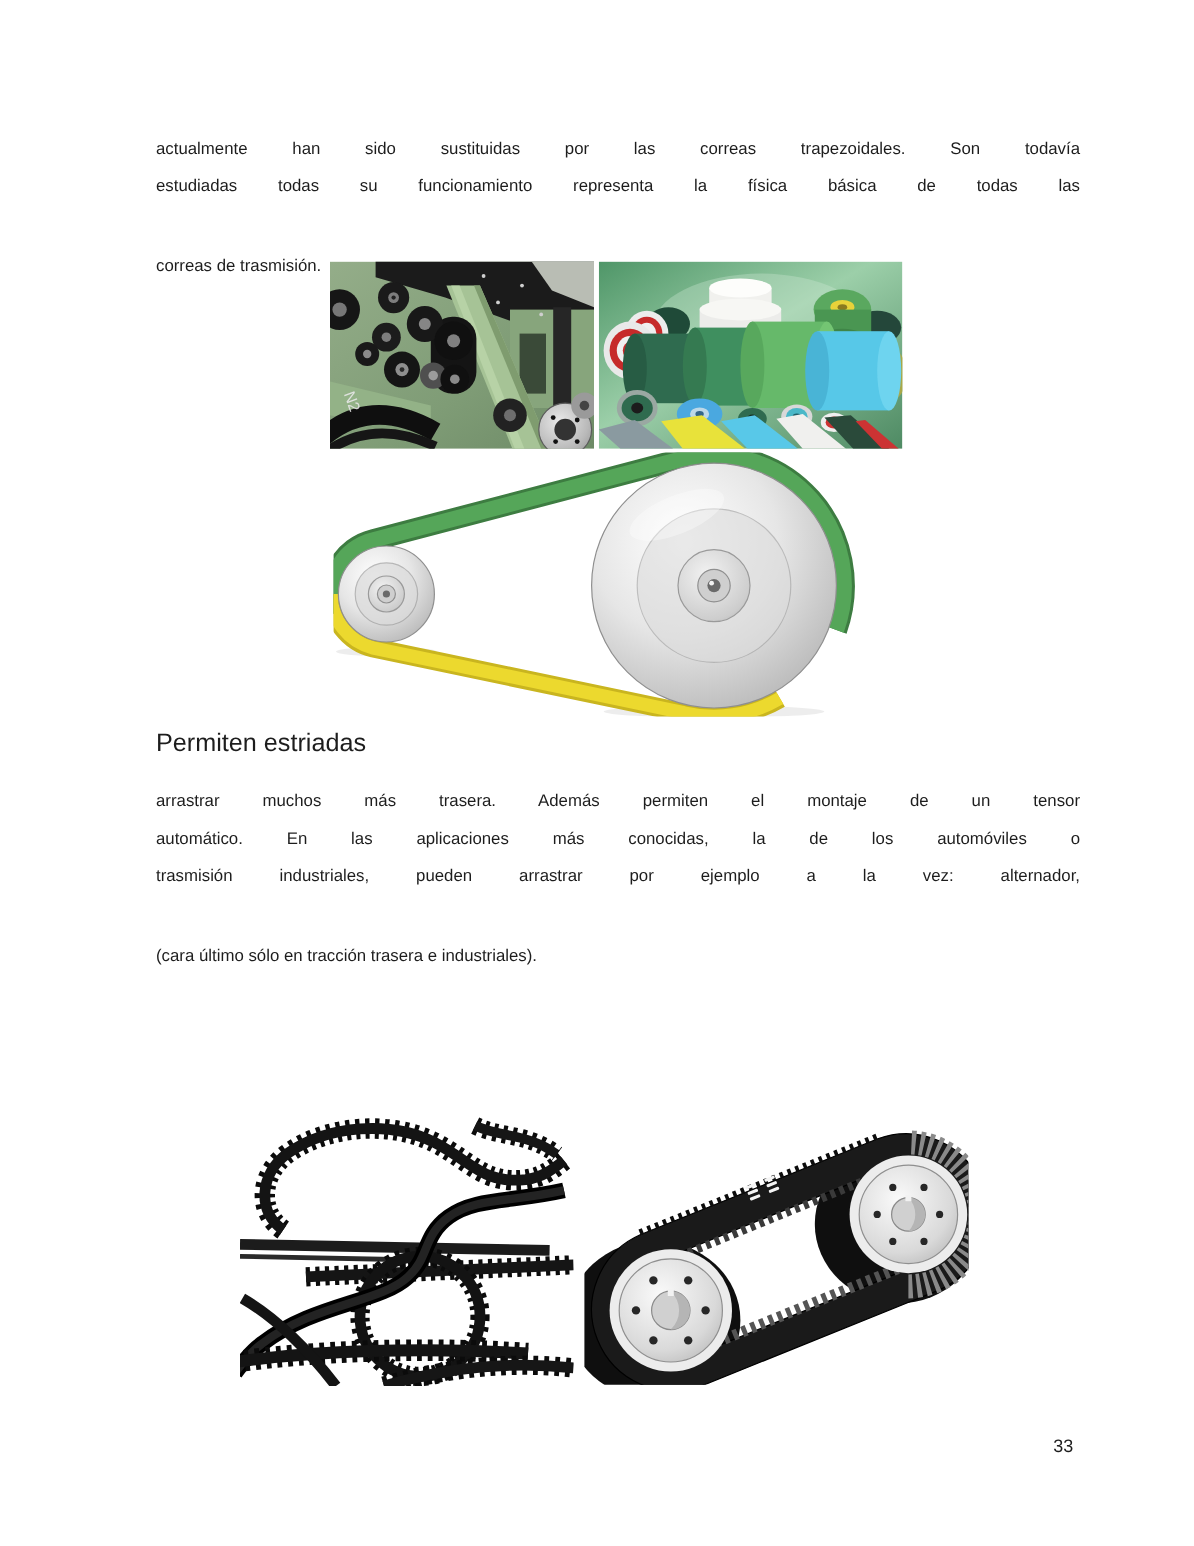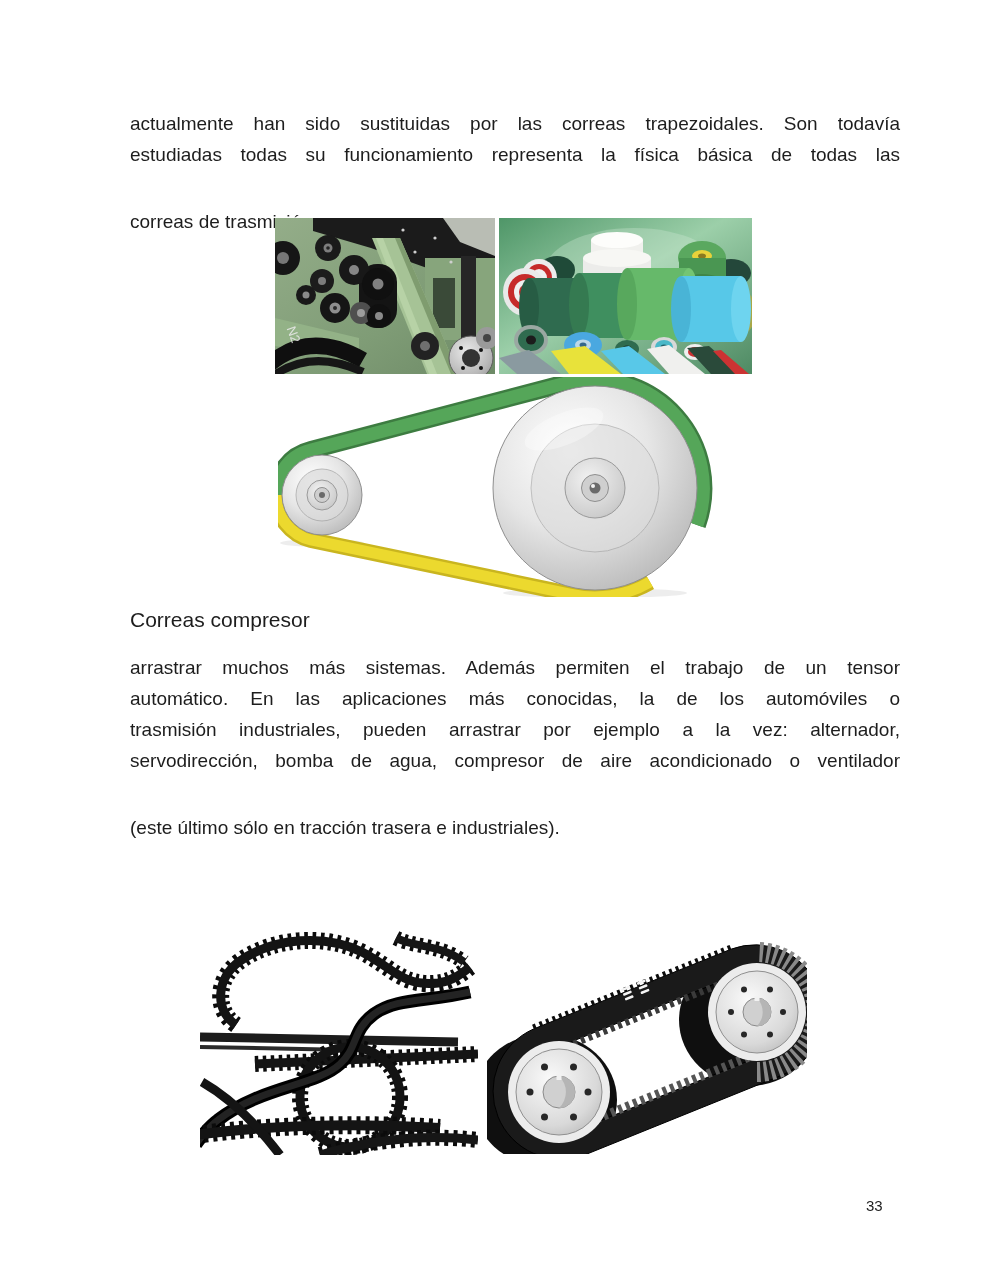--- a/index.html
+++ b/index.html
@@ -2,31 +2,31 @@
 <html><head>
 <meta charset="utf-8">
 <style>
   html,body{margin:0;padding:0;background:#ffffff;}
   .page{
     position:relative;width:995px;height:1288px;background:#ffffff;
     font-family:"Liberation Sans",sans-serif;color:#1d1d1d;overflow:hidden;
   }
   .para{position:absolute;left:130px;width:770px;}
   .textline{
-    font-size:19px;line-height:31px;letter-spacing:0px;
+    font-size:14px;line-height:31px;letter-spacing:0px;
     text-align:justify;text-align-last:justify;white-space:normal;
   }
   .textline.last{text-align-last:left;margin-top:36px;}
   .heading{
     position:absolute;left:130px;top:606px;font-size:21px;line-height:28px;
   }
   .fig{position:absolute;}
   .fig svg{display:block;}
   .page-number{
-    position:absolute;left:866px;top:1197px;width:40px;text-align:left;
+    position:absolute;left:866px;top:1197px;width:40px;text-align:center;
     font-size:15px;line-height:18px;
   }
 </style>
 </head>
 <body>
 
 <div class="page">
 
   <div class="para" style="top:108px">
     <div class="textline">actualmente han sido sustituidas por las correas trapezoidales. Son todavía</div>
@@ -216,28 +216,27 @@
       <ellipse cx="286" cy="52" rx="42" ry="16" fill="#ffffff" opacity="0.35" transform="rotate(-22 286 52)"></ellipse>
 
       <circle cx="44" cy="118" r="40" fill="url(#pg)" stroke="#8f8f8f" stroke-width="1"></circle>
       <circle cx="44" cy="118" r="26" fill="#dadada" opacity="0.7" stroke="#a0a0a0" stroke-width="1"></circle>
       <circle cx="44" cy="118" r="15" fill="url(#pg2)" stroke="#9a9a9a" stroke-width="1"></circle>
       <circle cx="44" cy="118" r="7.5" fill="#cfcfcf" stroke="#8f8f8f" stroke-width="1"></circle>
       <circle cx="44" cy="118" r="3" fill="#6a6a6a"></circle>
     </svg>
   </div>
 
-  <div class="heading">Correas compresor</div>
+  <div class="heading">Permiten estriadas</div>
 
   <div class="para" style="top:652px">
-    <div class="textline">arrastrar muchos más sistemas. Además permiten el trabajo de un tensor</div>
+    <div class="textline">arrastrar muchos más trasera. Además permiten el montaje de un tensor</div>
     <div class="textline">automático. En las aplicaciones más conocidas, la de los automóviles o</div>
     <div class="textline">trasmisión industriales, pueden arrastrar por ejemplo a la vez: alternador,</div>
-    <div class="textline">servodirección, bomba de agua, compresor de aire acondicionado o ventilador</div>
-    <div class="textline last">(este último sólo en tracción trasera e industriales).</div>
+    <div class="textline last">(cara último sólo en tracción trasera e industriales).</div>
   </div>
 
   <div class="fig" style="left:200px;top:930px">
     <svg width="278" height="225" viewBox="0 0 278 225">
 
       <path d="M 0,107 L 258,112" fill="none" stroke="#1c1c1c" stroke-width="9"></path>
       <path d="M 0,117 L 150,120" fill="none" stroke="#2a2a2a" stroke-width="4"></path>
 
       <path d="M 36,95 C 14,80 16,48 40,31 C 74,7 126,4 162,22 C 193,38 203,57 238,53 C 252,51 260,45 270,37" fill="none" stroke="#0b0b0b" stroke-width="17" stroke-dasharray="3.5 4.5"></path>
       <path d="M 36,95 C 14,80 16,48 40,31 C 74,7 126,4 162,22 C 193,38 203,57 238,53 C 252,51 260,45 270,37" fill="none" stroke="#141414" stroke-width="9"></path>

